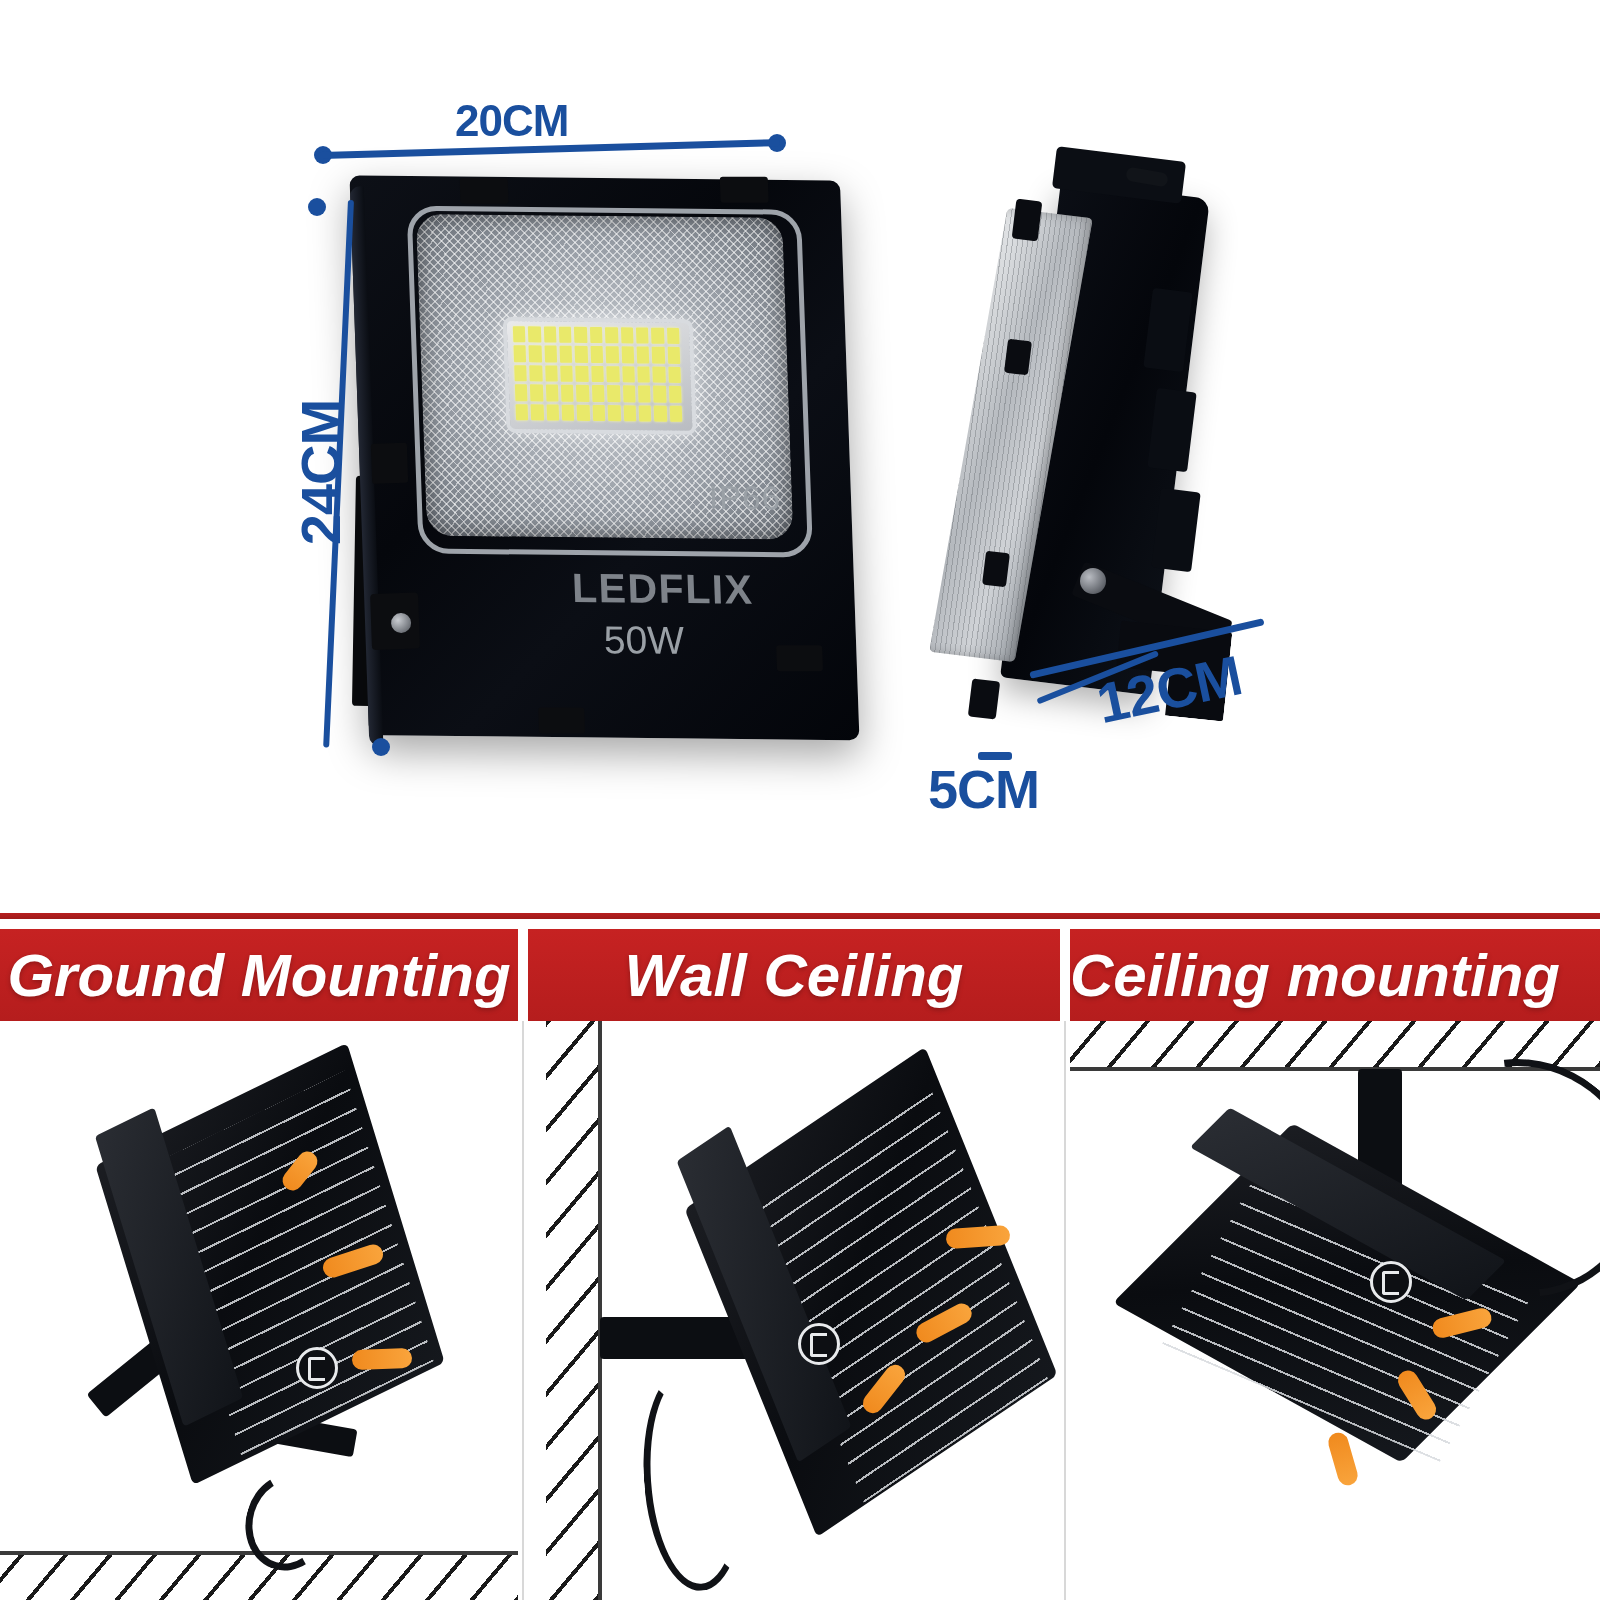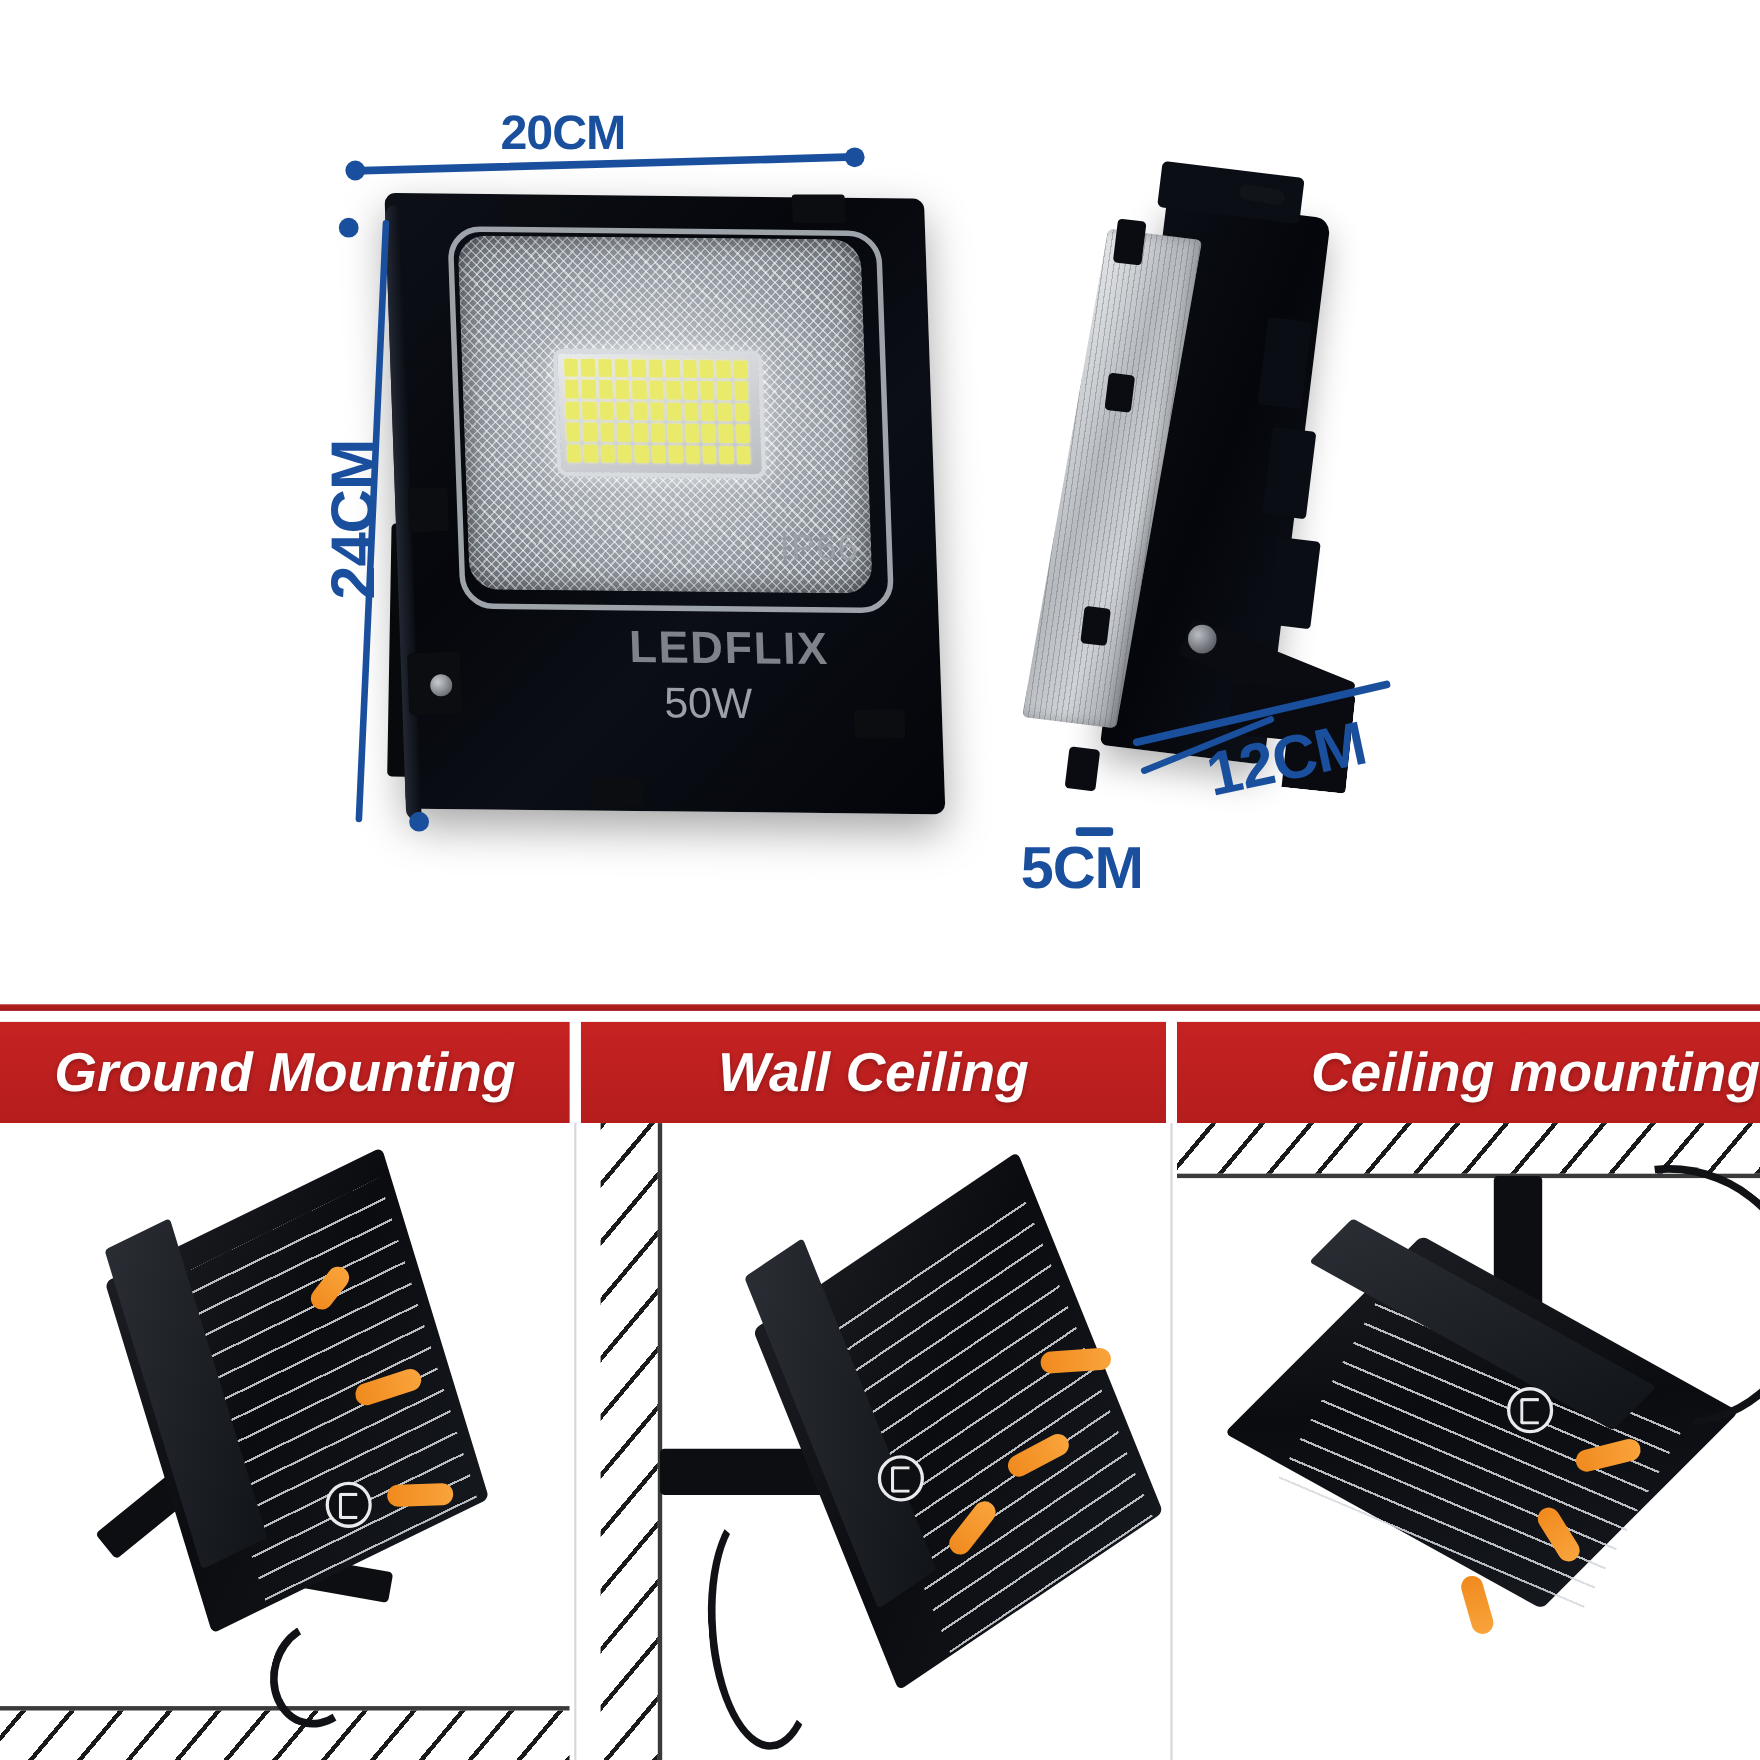--- a/index.html
+++ b/index.html
@@ -113,22 +113,22 @@
   #side-ear4{position:absolute;left:40px;top:540px;width:28px;height:38px;background:#0a0c11;border-radius:4px;transform:rotate(7deg);}
 
   
   #red-hairline{position:absolute;left:0;top:913px;width:1600px;height:6px;
                 background:linear-gradient(180deg,#b71f1f,#9e1a1a);}
   .redbar{position:absolute;top:929px;height:92px;background:#c0201f;
           background:linear-gradient(180deg,#c62222 0%,#b51d1d 100%);
           display:flex;align-items:center;}
   #redbar-1{left:0;width:518px;justify-content:center;}
   #redbar-2{left:528px;width:532px;justify-content:center;}
-  #redbar-3{left:1070px;width:530px;justify-content:flex-end;}
-  .redbar-txt{color:#fff;font-style:italic;font-weight:bold;font-size:50px;
+  #redbar-3{left:1070px;width:530px;justify-content:flex-start;}
+  .redbar-txt{color:#fff;font-style:italic;font-weight:bold;font-size:60px;
               font-family:"Liberation Sans",sans-serif;white-space:nowrap;
               text-shadow:0 2px 5px rgba(0,0,0,.25);}
 
   
   .panel{position:absolute;top:1021px;height:579px;background:#fff;overflow:hidden;}
   #panel-1{left:0;width:518px;}
   #panel-2{left:528px;width:532px;}
   #panel-3{left:1070px;width:530px;}
   .pdiv{position:absolute;top:929px;width:10px;height:671px;background:#fff;}
   #pdiv-1{left:518px;}

